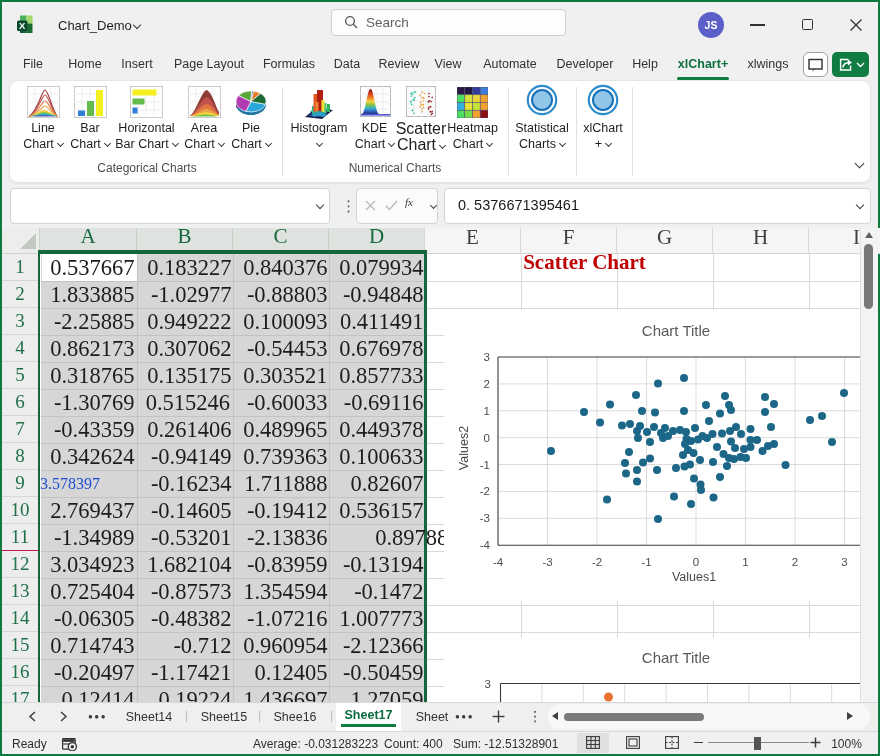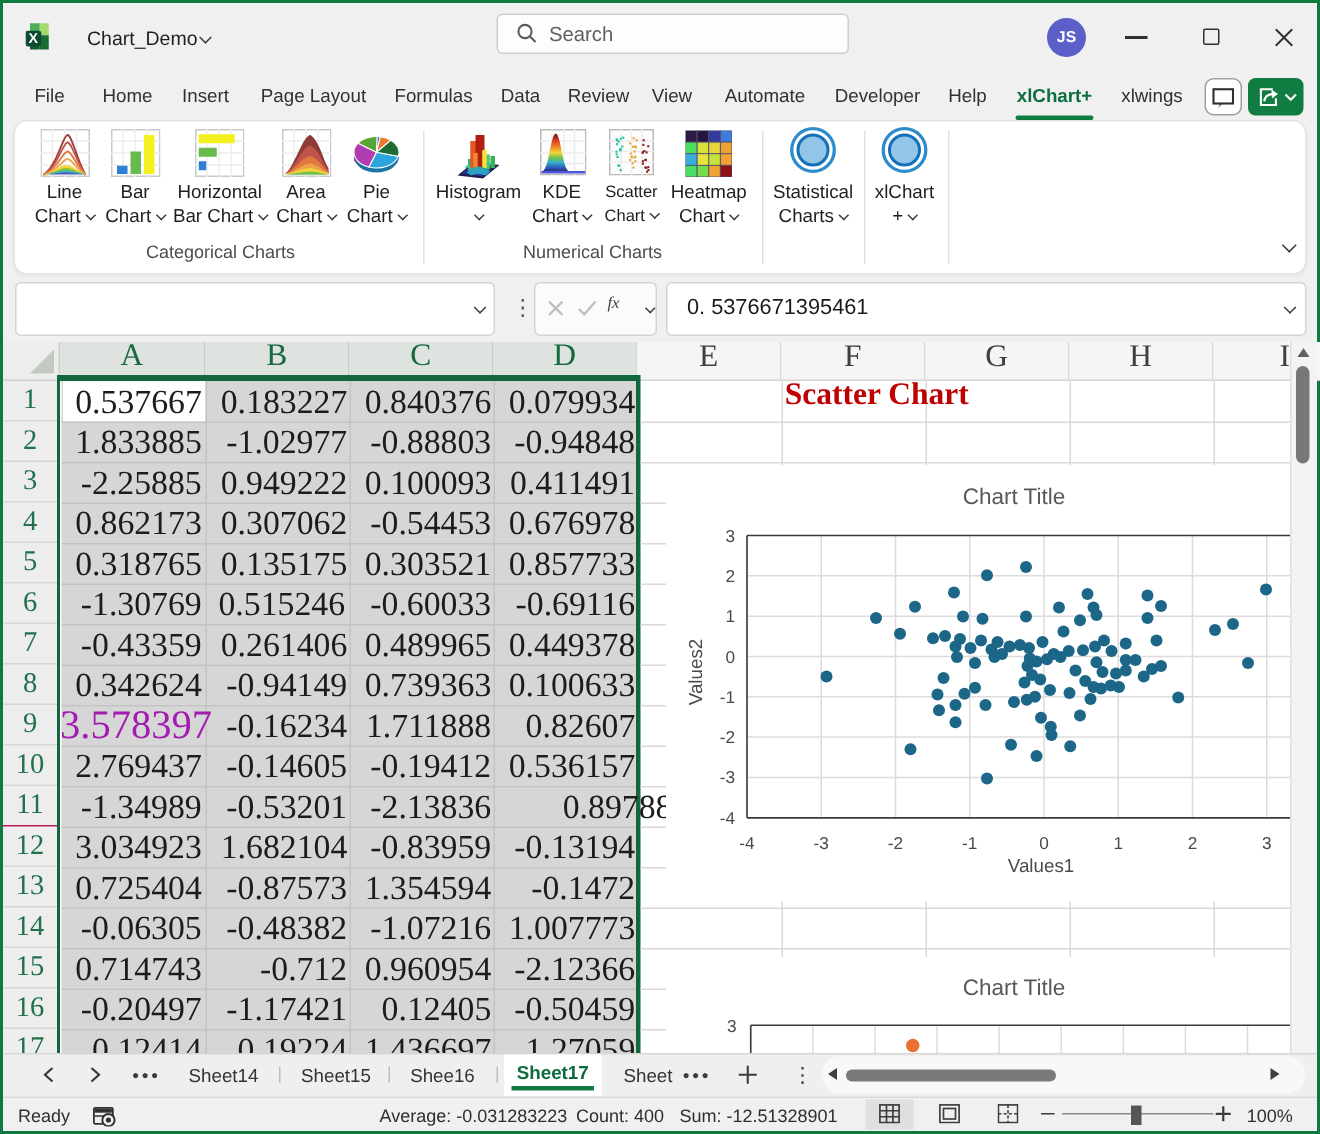--- a/index.html
+++ b/index.html
@@ -270,21 +270,21 @@
 <circle cx="16" cy="16" r="14.2" fill="none" stroke="#2d8ccc" stroke-width="2.2"></circle>
 <circle cx="16" cy="16" r="10" fill="#92c6e8" stroke="#1470b8" stroke-width="2"></circle>
   </svg>
 <div class="ab" style="left:-12px;top:121px;width:110px;text-align:center;font-size:12.5px;color:#1f1f1f;line-height:15.5px;">Line<br>Chart<span class="chev"></span></div>
 <div class="ab" style="left:35px;top:121px;width:110px;text-align:center;font-size:12.5px;color:#1f1f1f;line-height:15.5px;">Bar<br>Chart<span class="chev"></span></div>
 <div class="ab" style="left:91.5px;top:121px;width:110px;text-align:center;font-size:12.5px;color:#1f1f1f;line-height:15.5px;">Horizontal<br>Bar Chart<span class="chev"></span></div>
 <div class="ab" style="left:149px;top:121px;width:110px;text-align:center;font-size:12.5px;color:#1f1f1f;line-height:15.5px;">Area<br>Chart<span class="chev"></span></div>
 <div class="ab" style="left:196px;top:121px;width:110px;text-align:center;font-size:12.5px;color:#1f1f1f;line-height:15.5px;">Pie<br>Chart<span class="chev"></span></div>
 <div class="ab" style="left:264px;top:121px;width:110px;text-align:center;font-size:12.5px;color:#1f1f1f;line-height:15.5px;">Histogram<br><span class="chev" style="margin-left:0;"></span></div>
 <div class="ab" style="left:319.5px;top:121px;width:110px;text-align:center;font-size:12.5px;color:#1f1f1f;line-height:15.5px;">KDE<br>Chart<span class="chev"></span></div>
-<div class="ab" style="left:366px;top:121px;width:110px;text-align:center;font-size:11px;color:#1f1f1f;line-height:15.5px;">Scatter<br>Chart<span class="chev"></span></div>
+<div class="ab" style="left:366px;top:121px;width:110px;text-align:center;font-size:16px;color:#1f1f1f;line-height:15.5px;">Scatter<br>Chart<span class="chev"></span></div>
 <div class="ab" style="left:417.5px;top:121px;width:110px;text-align:center;font-size:12.5px;color:#1f1f1f;line-height:15.5px;">Heatmap<br>Chart<span class="chev"></span></div>
 <div class="ab" style="left:487px;top:121px;width:110px;text-align:center;font-size:12.5px;color:#1f1f1f;line-height:15.5px;">Statistical<br>Charts<span class="chev"></span></div>
 <div class="ab" style="left:548px;top:121px;width:110px;text-align:center;font-size:12.5px;color:#1f1f1f;line-height:15.5px;">xlChart<br>+<span class="chev"></span></div>
 <div class="ab" style="left:47px;top:161px;width:200px;text-align:center;font-size:12px;color:#4d4d4d;">Categorical Charts</div>
 <div class="ab" style="left:295px;top:161px;width:200px;text-align:center;font-size:12px;color:#4d4d4d;">Numerical Charts</div>
 <span class="ab chev" style="left:852px;top:160px;width:7px;height:7px;border-color:#3a3a3a;"></span>
 <div class="ab" style="left:10px;top:188px;width:320px;height:36px;background:#fff;border:1px solid #d4d4d4;border-radius:4px;"></div>
 <span class="ab chev" style="left:313px;top:202px;width:6px;height:6px;"></span>
 <div class="ab" style="left:341px;top:196px;font-size:15px;color:#595959;letter-spacing:0;line-height:20px;">⋮</div>
 <div class="ab" style="left:356px;top:188px;width:82px;height:36px;background:#fbfbfb;border:1px solid #d4d4d4;border-radius:4px;"></div>
@@ -379,21 +379,21 @@
 <div class="ab serif" style="left:233px;top:388.5px;width:94.5px;height:27px;line-height:27px;text-align:right;font-size:22.5px;color:#1c1c1c;">-0.60033</div>
 <div class="ab serif" style="left:329px;top:388.5px;width:94.5px;height:27px;line-height:27px;text-align:right;font-size:22.5px;color:#1c1c1c;">-0.69116</div>
 <div class="ab serif" style="left:40px;top:415.5px;width:94.5px;height:27px;line-height:27px;text-align:right;font-size:22.5px;color:#1c1c1c;">-0.43359</div>
 <div class="ab serif" style="left:137px;top:415.5px;width:94.5px;height:27px;line-height:27px;text-align:right;font-size:22.5px;color:#1c1c1c;">0.261406</div>
 <div class="ab serif" style="left:233px;top:415.5px;width:94.5px;height:27px;line-height:27px;text-align:right;font-size:22.5px;color:#1c1c1c;">0.489965</div>
 <div class="ab serif" style="left:329px;top:415.5px;width:94.5px;height:27px;line-height:27px;text-align:right;font-size:22.5px;color:#1c1c1c;">0.449378</div>
 <div class="ab serif" style="left:40px;top:442.5px;width:94.5px;height:27px;line-height:27px;text-align:right;font-size:22.5px;color:#1c1c1c;">0.342624</div>
 <div class="ab serif" style="left:137px;top:442.5px;width:94.5px;height:27px;line-height:27px;text-align:right;font-size:22.5px;color:#1c1c1c;">-0.94149</div>
 <div class="ab serif" style="left:233px;top:442.5px;width:94.5px;height:27px;line-height:27px;text-align:right;font-size:22.5px;color:#1c1c1c;">0.739363</div>
 <div class="ab serif" style="left:329px;top:442.5px;width:94.5px;height:27px;line-height:27px;text-align:right;font-size:22.5px;color:#1c1c1c;">0.100633</div>
-<div class="ab serif" style="left:40px;top:469.5px;width:94.5px;height:27px;line-height:27px;text-align:right;font-size:27px;color:#a21caf;">3.578397</div>
+<div class="ab serif" style="left:40px;top:469.5px;width:94.5px;height:27px;line-height:27px;font-size:16px;color:#1d4ed8;">3.578397</div>
 <div class="ab serif" style="left:137px;top:469.5px;width:94.5px;height:27px;line-height:27px;text-align:right;font-size:22.5px;color:#1c1c1c;">-0.16234</div>
 <div class="ab serif" style="left:233px;top:469.5px;width:94.5px;height:27px;line-height:27px;text-align:right;font-size:22.5px;color:#1c1c1c;">1.711888</div>
 <div class="ab serif" style="left:329px;top:469.5px;width:94.5px;height:27px;line-height:27px;text-align:right;font-size:22.5px;color:#1c1c1c;">0.82607</div>
 <div class="ab serif" style="left:40px;top:496.5px;width:94.5px;height:27px;line-height:27px;text-align:right;font-size:22.5px;color:#1c1c1c;">2.769437</div>
 <div class="ab serif" style="left:137px;top:496.5px;width:94.5px;height:27px;line-height:27px;text-align:right;font-size:22.5px;color:#1c1c1c;">-0.14605</div>
 <div class="ab serif" style="left:233px;top:496.5px;width:94.5px;height:27px;line-height:27px;text-align:right;font-size:22.5px;color:#1c1c1c;">-0.19412</div>
 <div class="ab serif" style="left:329px;top:496.5px;width:94.5px;height:27px;line-height:27px;text-align:right;font-size:22.5px;color:#1c1c1c;">0.536157</div>
 <div class="ab serif" style="left:40px;top:523.5px;width:94.5px;height:27px;line-height:27px;text-align:right;font-size:22.5px;color:#1c1c1c;">-1.34989</div>
 <div class="ab serif" style="left:137px;top:523.5px;width:94.5px;height:27px;line-height:27px;text-align:right;font-size:22.5px;color:#1c1c1c;">-0.53201</div>
 <div class="ab serif" style="left:233px;top:523.5px;width:94.5px;height:27px;line-height:27px;text-align:right;font-size:22.5px;color:#1c1c1c;">-2.13836</div>

